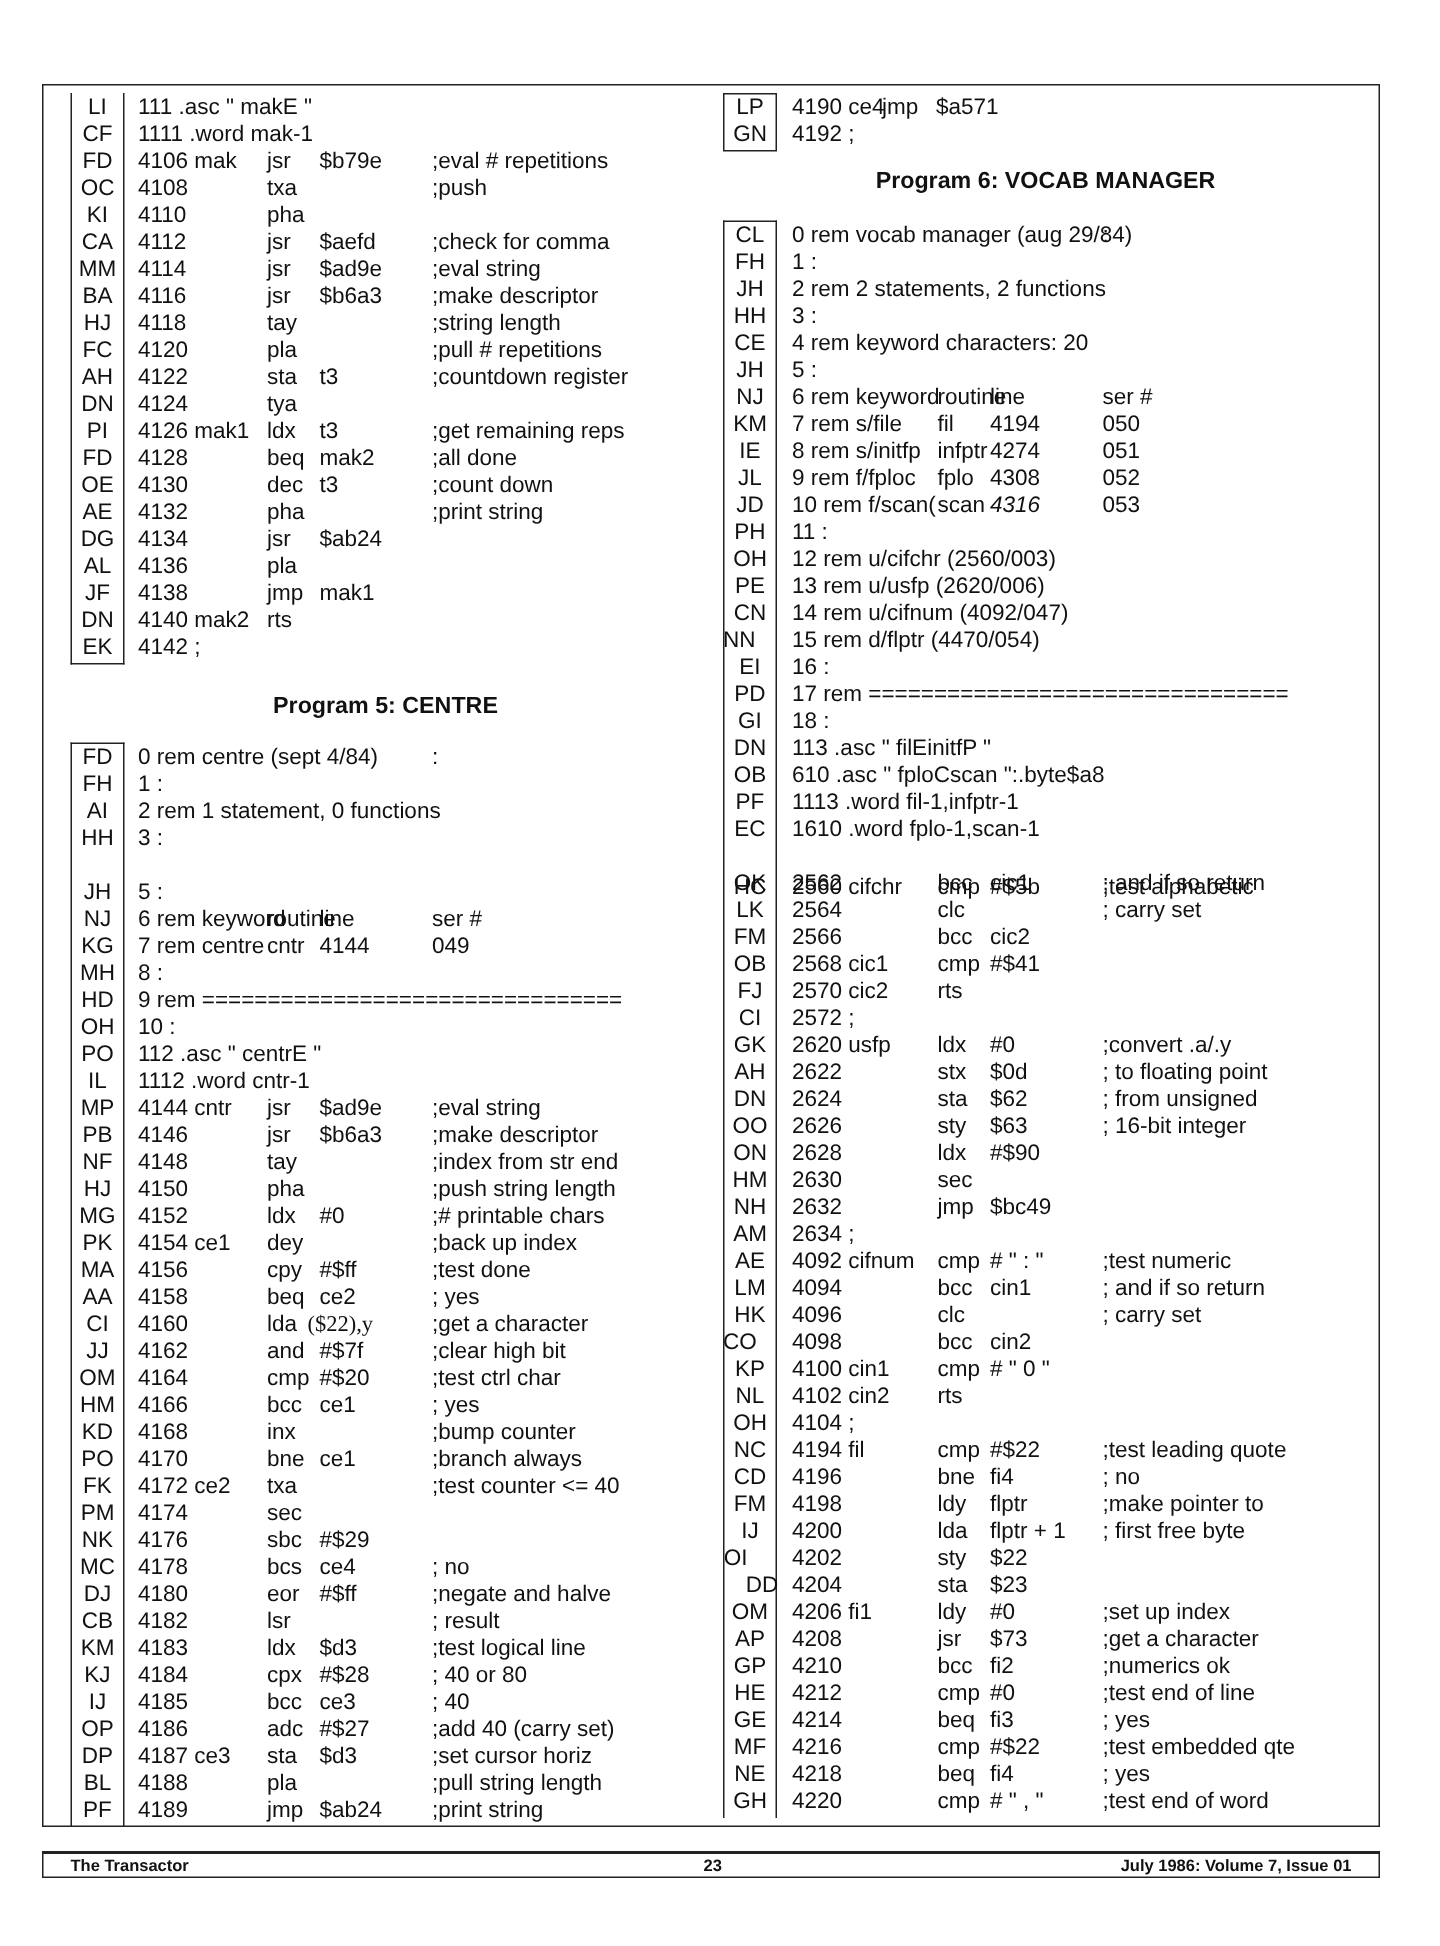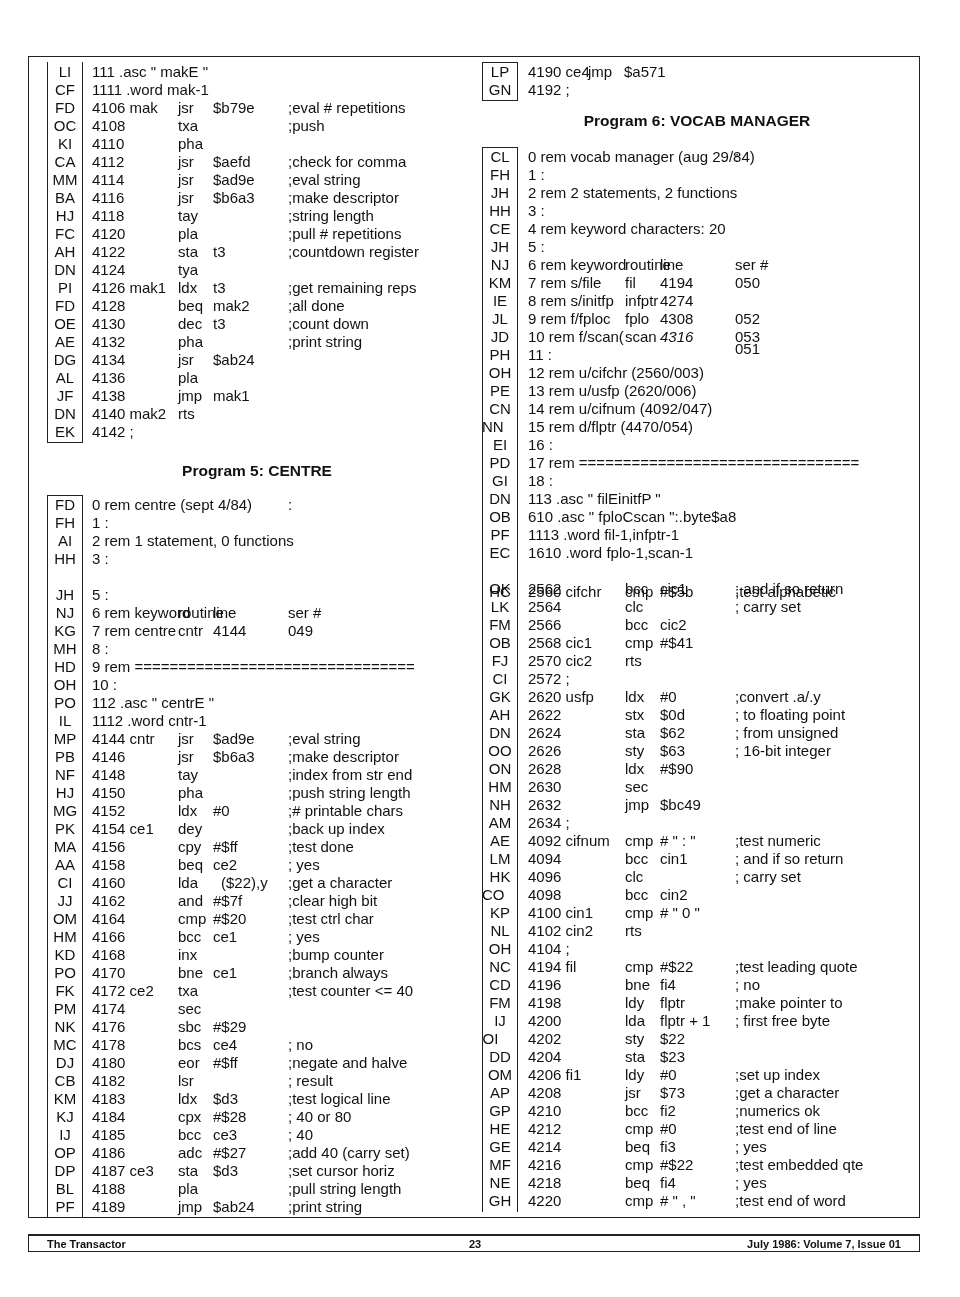--- a/index.html
+++ b/index.html
@@ -315,21 +315,21 @@
         <span class="c" style="left: 0px; width: 36px; text-align: center;">AA</span>
         <span class="c" style="left: 45px;">4158</span>
         <span class="c" style="left: 131px;">beq</span>
         <span class="c" style="left: 166px;">ce2</span>
         <span class="c" style="left: 241px;">; yes</span>
       </div>
       <div class="row" style="position: absolute; top: 379px; left: 0px; right: 0px;">
         <span class="c" style="left: 0px; width: 36px; text-align: center;">CI</span>
         <span class="c" style="left: 45px;">4160</span>
         <span class="c" style="left: 131px;">lda</span>
-        <span class="c" style="left: 174px;">($22),y</span>
+        <span class="c" style="left: 158px; font-family: Liberation Serif, serif;">($22),y</span>
         <span class="c" style="left: 241px;">;get a character</span>
       </div>
       <div class="row" style="position: absolute; top: 397px; left: 0px; right: 0px;">
         <span class="c" style="left: 0px; width: 36px; text-align: center;">JJ</span>
         <span class="c" style="left: 45px;">4162</span>
         <span class="c" style="left: 131px; text-align: center;">and</span>
         <span class="c" style="left: 166px;">#$7f</span>
         <span class="c" style="left: 241px;">;clear high bit</span>
       </div>
       <div class="row" style="position: absolute; top: 415px; left: 0px; right: 0px;">
@@ -529,21 +529,21 @@
         <span class="c" style="left: 46px;">7 rem s/file</span>
         <span class="c" style="left: 143px;">fil</span>
         <span class="c" style="left: 178px;">4194</span>
         <span class="c" style="left: 253px;">050</span>
       </div>
       <div class="row" style="position: absolute; top: 145px; left: 0px; right: 0px;">
         <span class="c" style="left: 0px; width: 36px; text-align: center;">IE</span>
         <span class="c" style="left: 46px;">8 rem s/initfp</span>
         <span class="c" style="left: 143px;">infptr</span>
         <span class="c" style="left: 178px;">4274</span>
-        <span class="c" style="left: 253px; margin-top: 48px;">051</span>
+        <span class="c" style="left: 253px;">051</span>
       </div>
       <div class="row" style="position: absolute; top: 163px; left: 0px; right: 0px;">
         <span class="c" style="left: 0px; width: 36px; text-align: center;">JL</span>
         <span class="c" style="left: 46px;">9 rem f/fploc</span>
         <span class="c" style="left: 143px;">fplo</span>
         <span class="c" style="left: 178px;">4308</span>
         <span class="c" style="left: 253px;">052</span>
       </div>
       <div class="row" style="position: absolute; top: 181px; left: 0px; right: 0px;">
         <span class="c" style="left: 0px; width: 36px; text-align: center;">JD</span>
@@ -819,21 +819,21 @@
         <span class="c" style="left: 253px;">; first free byte</span>
       </div>
       <div class="row" style="position: absolute; top: 883px; left: 0px; right: 0px;">
         <span class="c" style="left: 0px; width: 17px; text-align: center;">OI</span>
         <span class="c" style="left: 46px;">4202</span>
         <span class="c" style="left: 143px;">sty</span>
         <span class="c" style="left: 178px;">$22</span>
         <span class="c" style="left: 253px;"></span>
       </div>
       <div class="row" style="position: absolute; top: 901px; left: 0px; right: 0px;">
-        <span class="c" style="left: 0px; width: 36px; text-align: center;">DD</span>
+        <span class="c" style="left: 0px; width: 52px; text-align: center;">DD</span>
         <span class="c" style="left: 46px;">4204</span>
         <span class="c" style="left: 143px;">sta</span>
         <span class="c" style="left: 178px;">$23</span>
         <span class="c" style="left: 253px;"></span>
       </div>
       <div class="row" style="position: absolute; top: 919px; left: 0px; right: 0px;">
         <span class="c" style="left: 0px; width: 36px; text-align: center;">OM</span>
         <span class="c" style="left: 46px;">4206 fi1</span>
         <span class="c" style="left: 143px;">ldy</span>
         <span class="c" style="left: 178px;">#0</span>

